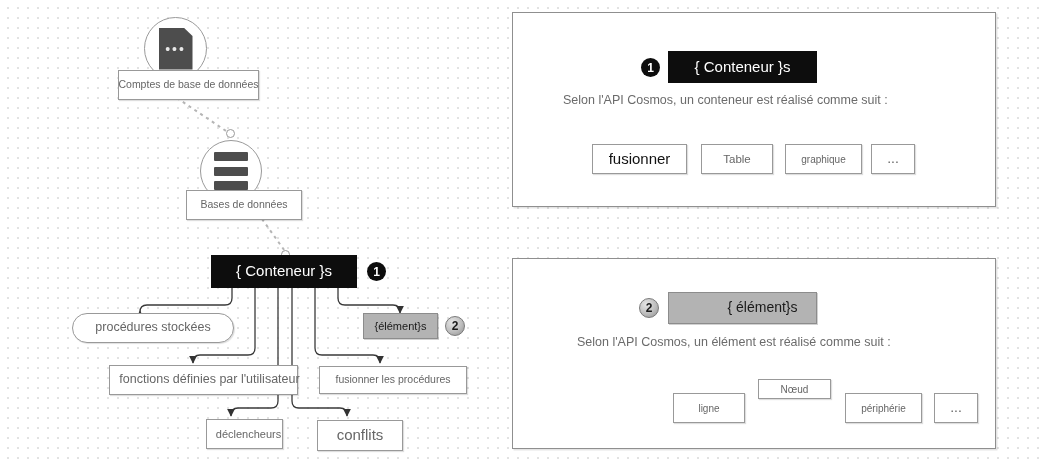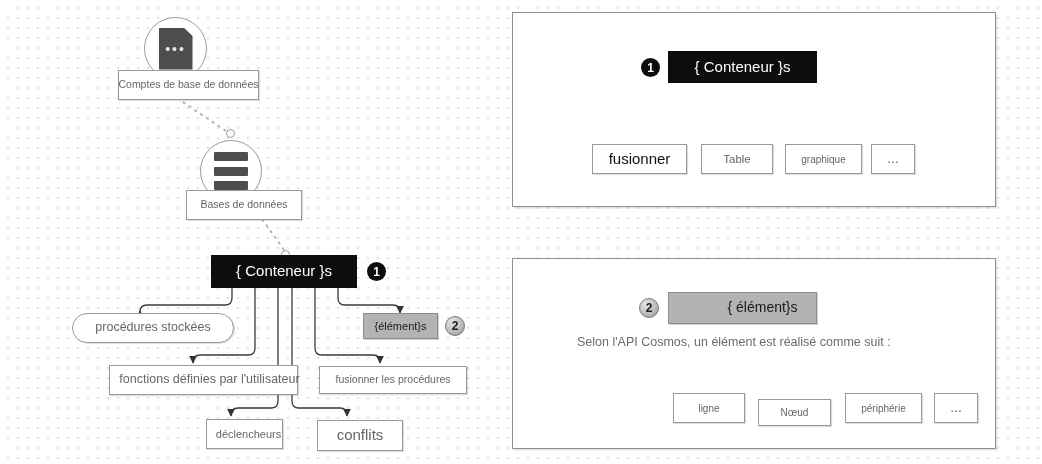--- a/index.html
+++ b/index.html
@@ -187,20 +187,23 @@
   </div>
 
   <div class="panel" style="left:512px;top:12px;width:484px;height:195px;"></div>
 
   <div class="badge black" style="left:641px;top:58px;width:19px;height:19px;font-size:12px;">
     <span>1</span>
   </div>
   <div class="node dark" style="left:668px;top:51px;width:149px;height:32px;font-size:15px;">
     <span>{ Conteneur }s</span>
   </div>
+  <div class="panel-caption" style="left:563px;top:93px;">
+    <span>Selon l'API Cosmos, un conteneur est réalisé comme suit :</span>
+  </div>
 
   <div class="node plainbox" style="left:579px;top:144px;width:95px;height:30px;font-size:15px;color:#111;">
     <span>fusionner</span>
   </div>
   <div class="node plainbox" style="left:688px;top:144px;width:72px;height:30px;font-size:11.5px;">
     <span>Table</span>
   </div>
   <div class="node plainbox" style="left:772px;top:144px;width:77px;height:30px;font-size:10px;">
     <span>graphique</span>
   </div>
@@ -216,21 +219,21 @@
   <div class="node gray" style="left:668px;top:292px;width:149px;height:32px;font-size:14px;padding-left:40px;">
     <span>{ élément}s</span>
   </div>
   <div class="panel-caption" style="left:577px;top:335px;">
     <span>Selon l'API Cosmos, un élément est réalisé comme suit :</span>
   </div>
 
   <div class="node plainbox" style="left:660px;top:393px;width:72px;height:30px;font-size:10px;">
     <span>ligne</span>
   </div>
-  <div class="node plainbox" style="left:745px;top:399px;width:73px;height:27px;font-size:10px;">
+  <div class="node plainbox" style="left:745px;top:379px;width:73px;height:20px;font-size:10px;">
     <span>Nœud</span>
   </div>
   <div class="node plainbox" style="left:832px;top:393px;width:77px;height:30px;font-size:10px;">
     <span>périphérie</span>
   </div>
   <div class="node plainbox" style="left:921px;top:393px;width:44px;height:30px;font-size:14px;">
     <span>...</span>
   </div>
 
 </div>

